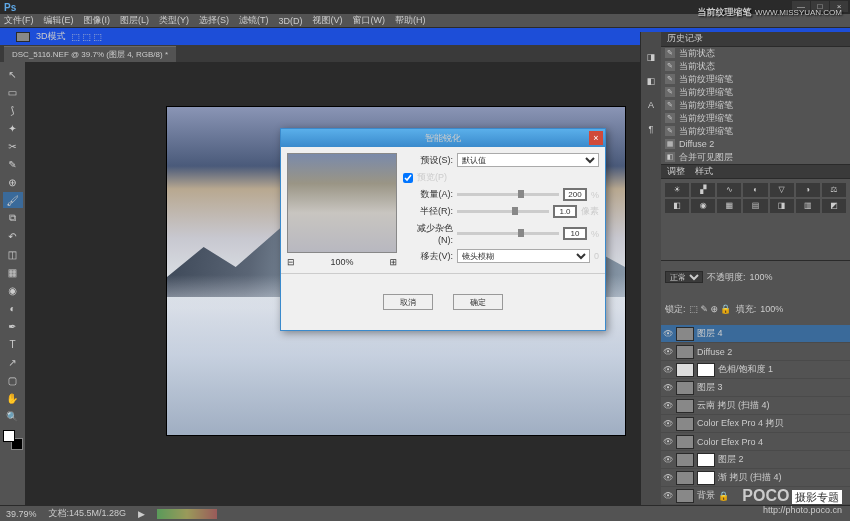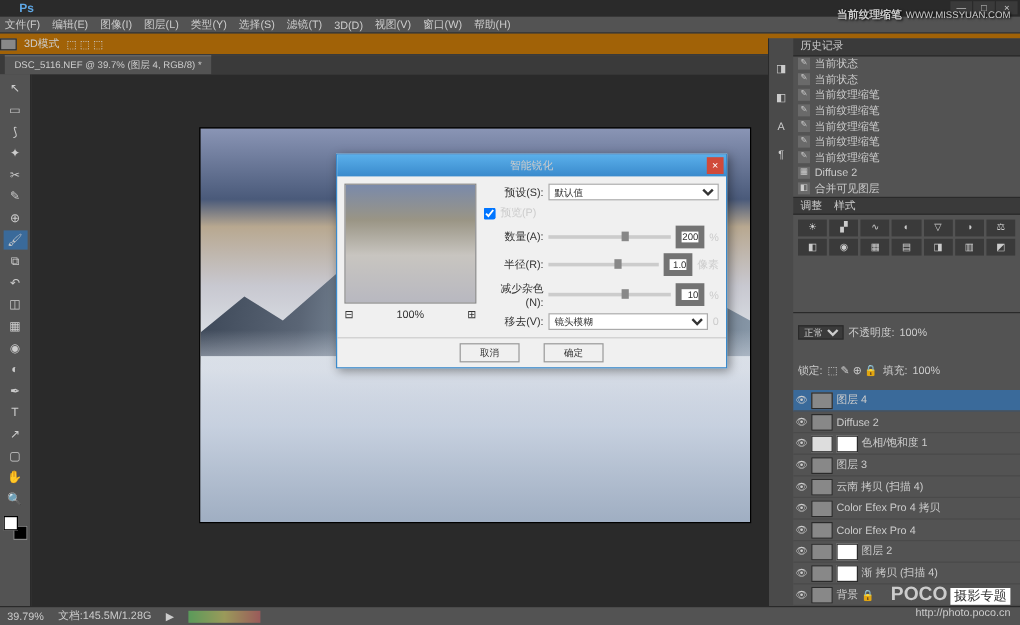--- a/index.html
+++ b/index.html
@@ -1,21 +1,21 @@
 <!DOCTYPE html>
 <html><head>
 <meta charset="utf-8">
 <style>
 *{margin:0;padding:0;box-sizing:border-box;font-family:"Microsoft YaHei",sans-serif;font-size:9px;color:#ccc}
 body{background:#535353;width:850px;height:521px;overflow:hidden;position:relative}
-.topbar{height:14px;background:#2a2a2a;display:flex;align-items:center;padding:0 16px}
+.topbar{height:14px;background:#2a2a2a;display:flex;align-items:center;padding:0 4px}
 .topbar .ps{color:#5fa8e6;font-weight:bold;font-size:10px;margin-right:6px}
 .menubar{height:14px;background:#535353;display:flex;align-items:center;padding:0 4px;gap:10px;border-bottom:1px solid #2a2a2a}
 .menubar span{font-size:9px;cursor:pointer}
-.optbar{height:18px;background:#a16207;display:flex;align-items:center;padding:0 0;gap:6px;border-bottom:1px solid #3a3a3a;font-size:8px}
+.optbar{height:18px;background:#1d4ed8;display:flex;align-items:center;padding:0 16px;gap:6px;border-bottom:1px solid #3a3a3a;font-size:8px}
 .optbar .swatch{width:14px;height:10px;background:#888;border:1px solid #2a2a2a}
 .tabbar{height:16px;background:#3a3a3a;display:flex;align-items:center;padding:0 4px}
 .tab{background:#535353;padding:2px 8px;font-size:8px;border-top:1px solid #6a6a6a}
 .workspace{position:absolute;top:62px;left:26px;right:210px;bottom:16px;background:#2a2a2a;overflow:hidden}
 .toolbox{position:absolute;top:62px;left:0;width:26px;bottom:16px;background:#535353;border-right:1px solid #2a2a2a;display:flex;flex-direction:column;align-items:center;padding-top:4px;gap:2px}
 .tool{width:20px;height:16px;display:flex;align-items:center;justify-content:center;cursor:pointer;font-size:10px;color:#ccc}
 .tool.sel{background:#3a6a9a}
 .fgbg{position:relative;width:20px;height:20px;margin-top:4px}
 .fgbg .fg{position:absolute;width:12px;height:12px;background:#fff;border:1px solid #000;top:0;left:0}
 .fgbg .bg{position:absolute;width:12px;height:12px;background:#000;border:1px solid #888;bottom:0;right:0}
@@ -53,24 +53,24 @@
 .dbody{display:flex;padding:6px;gap:6px}
 .preview{width:110px}
 .pimg{width:110px;height:100px;background:linear-gradient(180deg,#7a8aaa 0%,#9a9585 30%,#c8c5c0 60%,#b8b8c0 100%);border:1px solid #888}
 .pctrl{display:flex;justify-content:space-between;align-items:center;margin-top:4px;font-size:8px;color:#333}
 .pctrl span{color:#333}
 .controls{flex:1;display:flex;flex-direction:column;gap:4px;color:#333}
 .crow{display:flex;align-items:center;gap:4px;font-size:8px;color:#333}
 .crow label{width:50px;text-align:right;color:#333}
 .crow .slider{flex:1;height:3px;background:#ccc;position:relative}
 .crow .slider::after{content:"";position:absolute;width:6px;height:8px;background:#888;top:-3px;left:60%}
-.crow .val{width:24px;border:5px solid #737373;background:#fff;text-align:right;color:#333;font-size:8px}
+.crow .val{width:24px;border:2px solid #737373;background:#fff;text-align:center;color:#333;font-size:8px}
 .crow select{border:1px solid #aaa;background:#fff;color:#333;font-size:8px;height:14px;flex:1}
 .crow input[type=checkbox]{width:10px;height:10px}
-.dbtns{display:flex;justify-content:center;gap:20px;padding:4px;border-top:1px solid #ccc}
+.dbtns{display:flex;justify-content:center;gap:20px;padding:20px;border-top:1px solid #ccc}
 .dbtns button{width:50px;height:16px;background:#f0f0f0;border:1px solid #999;color:#333;font-size:8px}
 .wm1{position:absolute;top:4px;right:8px;color:#fff;font-size:12px;font-weight:bold;text-shadow:1px 1px 2px #000;z-index:99}
 .wm1 small{font-size:8px;font-weight:normal}
 .wm2{position:absolute;bottom:6px;right:8px;color:#fff;text-align:right;z-index:99}
 .wm2 .big{font-size:16px;font-weight:bold}
 .wm2 .cn{background:#fff;color:#333;padding:1px 3px;font-size:11px}
 .wm2 .url{font-size:9px}
 .winbtns{position:absolute;top:1px;right:2px;display:flex;gap:1px}
 .winbtns div{width:18px;height:11px;background:#3a3a3a;text-align:center;font-size:8px;line-height:11px}
 </style>

